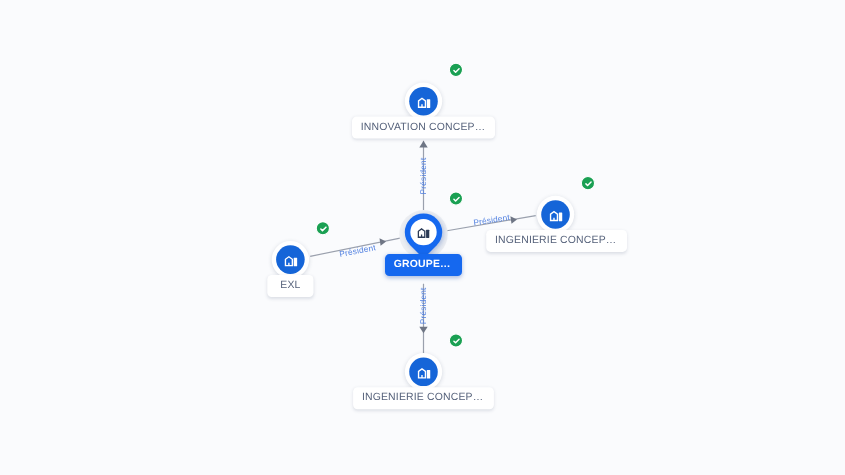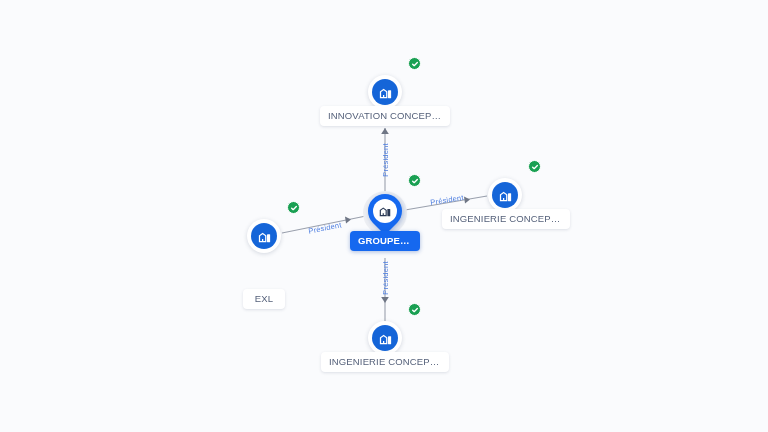--- a/index.html
+++ b/index.html
@@ -269,21 +269,21 @@
           <rect fill="#1565d8" x="6.2" y="11.4" width="2.1" height="2.1"></rect>
           <rect fill="#1565d8" x="10.1" y="11.4" width="2.1" height="2.1"></rect>
         </svg>
       </div>
       <div class="node-badge badge-sat">
         <svg width="8" height="8" viewBox="0 0 24 24">
           <path fill="none" stroke="#ffffff" stroke-width="4" stroke-linecap="round" stroke-linejoin="round" d="M5 12.5l4.5 4.5L19 7.5"></path>
         </svg>
       </div>
     </div>
-    <div class="node-label" style="left:-21px; top:14px; width:42px;margin-top:39px;">EXL</div>
+    <div class="node-label" style="left:-21px; top:14px; width:42px;">EXL</div>
   </div>
 
   <div class="node" style="left:385px; top:338px;">
     <div class="node-circle">
       <div class="disc">
         <svg class="bld-icon" width="15" height="15" viewBox="0 0 24 24">
           <path fill="#ffffff" d="M3 21V10.2l6-4.4 6 4.4V21H3zm2-2h3v-3.2h2V19h3v-7.8l-4-2.9-4 2.9V19z"></path>
           <rect fill="#ffffff" x="16" y="8.4" width="5" height="12.6" rx="0.6"></rect>
           <rect fill="#1565d8" x="6.2" y="11.4" width="2.1" height="2.1"></rect>
           <rect fill="#1565d8" x="10.1" y="11.4" width="2.1" height="2.1"></rect>

